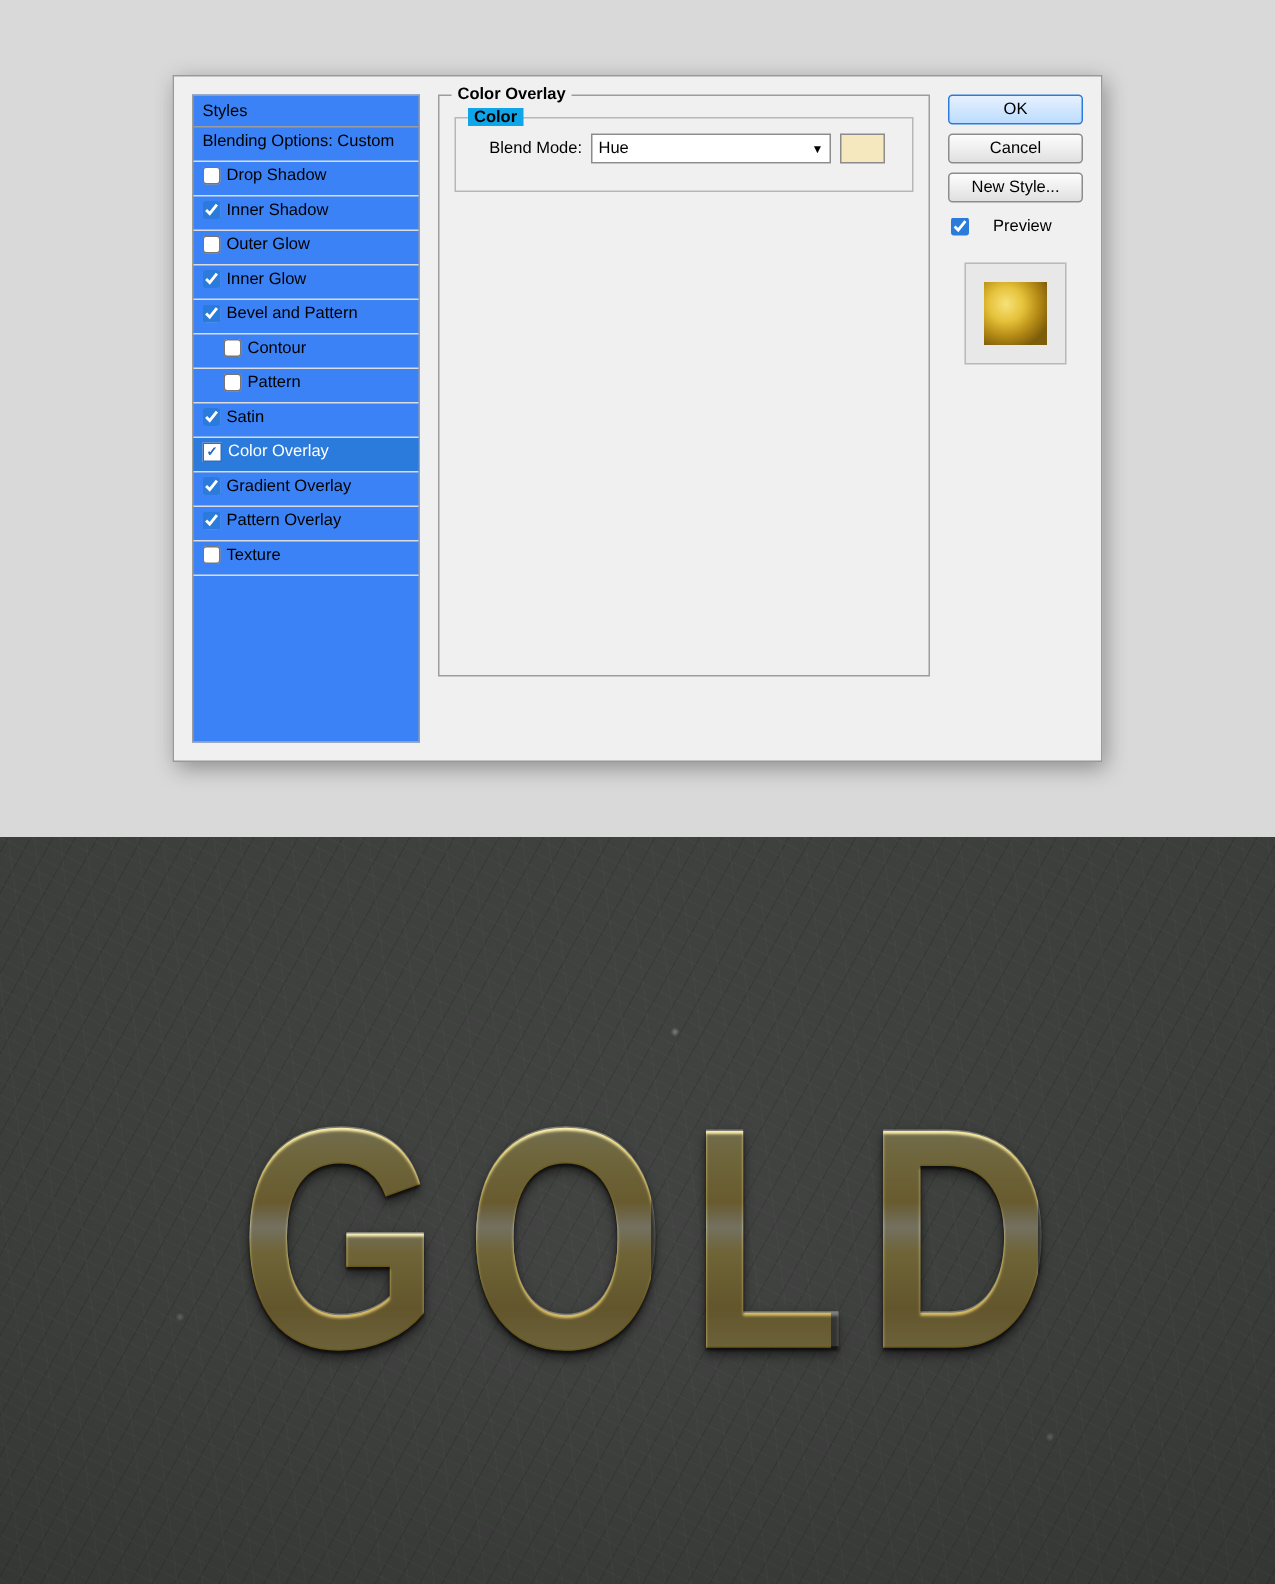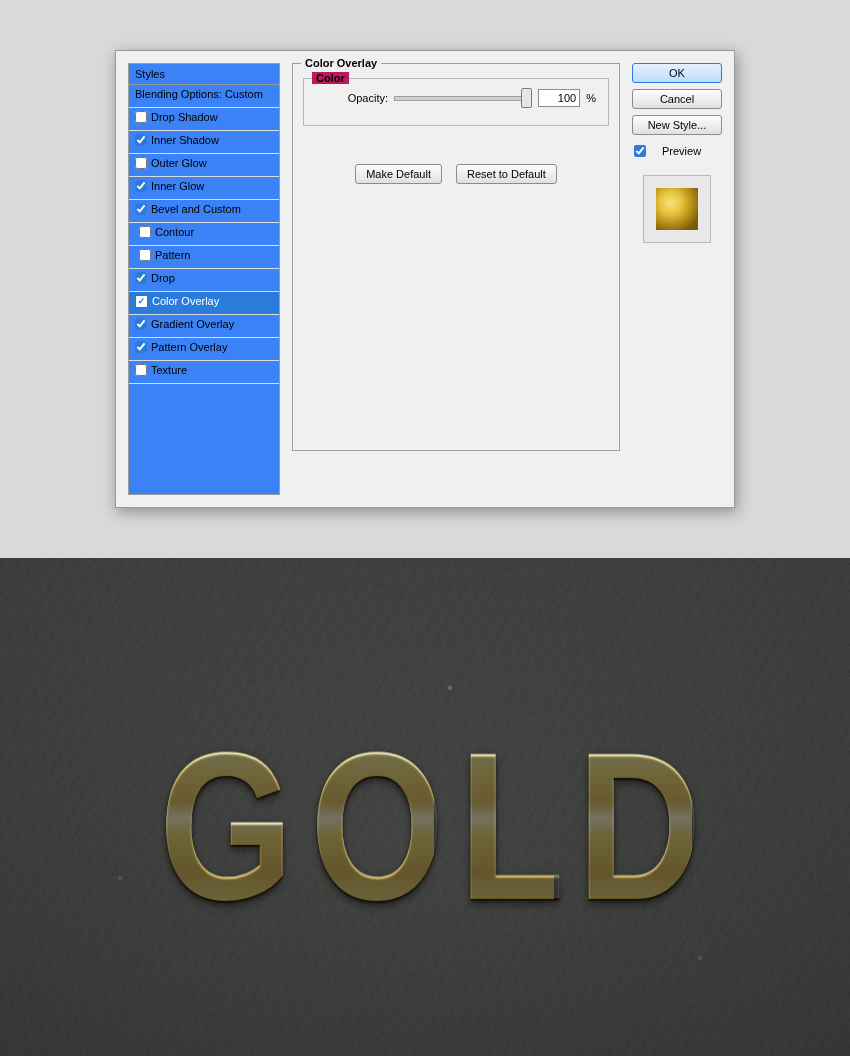--- a/index.html
+++ b/index.html
@@ -53,21 +53,21 @@
   .styles-row {
     display: flex;
     align-items: flex-start;
     gap: 4px;
     padding: 3px 6px;
     border-bottom: 1px solid #dcdcdc;
     height: 16px;
     cursor: pointer;
   }
   .styles-row.level2 {
-    padding-left: 10px;
+    padding-left: 20px;
   }
   .styles-row.selected {
     background: #2a7bdb;
     color: #fff;
   }
   .styles-filler {
     flex: 1;
     min-height: 110px;
   }
 
@@ -128,21 +128,21 @@
   .inner-fieldset {
     border: 1px solid #b7b7b7;
     padding: 10px 12px 10px 12px;
     position: relative;
     margin-top: 4px;
   }
   .inner-legend {
     position: absolute;
     top: -7px;
     left: 8px;
-    background: #be185d;
+    background: #0ea5e9;
     padding: 0 4px;
     font-weight: bold;
   }
 
   .row {
     display: flex;
     align-items: center;
     gap: 6px;
     margin-bottom: 8px;
     font-size: 11px;
@@ -357,33 +357,33 @@
             <div class="styles-row">
               <input type="checkbox" class="chk" style="">
               <span>Outer Glow</span>
             </div>
             <div class="styles-row">
               <input type="checkbox" class="chk" checked="" style="">
               <span>Inner Glow</span>
             </div>
             <div class="styles-row">
               <input type="checkbox" class="chk" checked="" style="">
-              <span>Bevel and Custom</span>
+              <span>Bevel and Pattern</span>
             </div>
             <div class="styles-row level2">
               <input type="checkbox" class="chk" style="">
               <span>Contour</span>
             </div>
             <div class="styles-row level2">
               <input type="checkbox" class="chk" style="">
               <span>Pattern</span>
             </div>
             <div class="styles-row">
               <input type="checkbox" class="chk" checked="" style="">
-              <span>Drop</span>
+              <span>Satin</span>
             </div>
             <div class="styles-row selected">
               <span class="chk-white checked"></span>
               <span>Color Overlay</span>
             </div>
             <div class="styles-row">
               <input type="checkbox" class="chk" checked="" style="">
               <span>Gradient Overlay</span>
             </div>
             <div class="styles-row">
@@ -398,35 +398,31 @@
         <div class="styles-filler"></div>
       </div>
 
       <div class="settings-panel">
         <div class="fieldset">
           <div class="fieldset-legend">Color Overlay</div>
 
           <div class="inner-fieldset">
             <div class="inner-legend">Color</div>
 
-
             <div class="row">
-              <span class="row-label">Opacity:</span>
-              <div class="slider-track">
-                <div class="slider-thumb"></div>
+              <span class="row-label">Blend Mode:</span>
+              <div class="select-box">
+                <span>Hue</span>
+                <span class="arrow">▼</span>
               </div>
-              <input class="num-input" value="100" style="">
-              <span>%</span>
-            </div>
+              <div class="swatch" title="#f5e8bf" style="background: rgb(245, 232, 191);"></div>
+            </div>
+
           </div>
 
-          <div class="default-btns">
-            <button class="ps-btn">Make Default</button>
-            <button class="ps-btn">Reset to Default</button>
-          </div>
         </div>
       </div>
 
       <div class="right-col">
         <button class="ps-action-btn">OK</button>
         <button class="ps-action-btn secondary">Cancel</button>
         <button class="ps-action-btn secondary">New Style...</button>
         <label class="preview-row">
           <input type="checkbox" class="chk" checked="" style="">
           <span>Preview</span>

